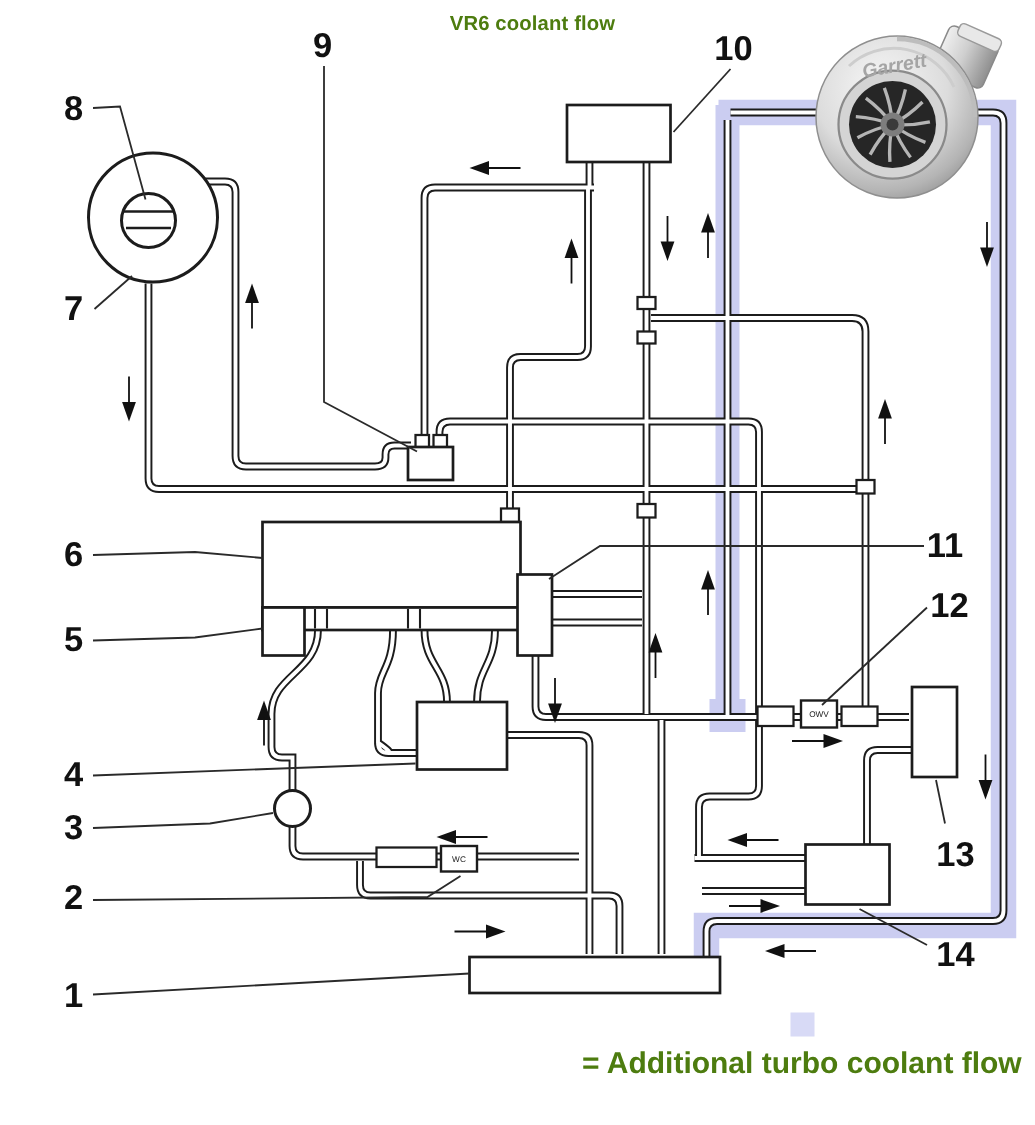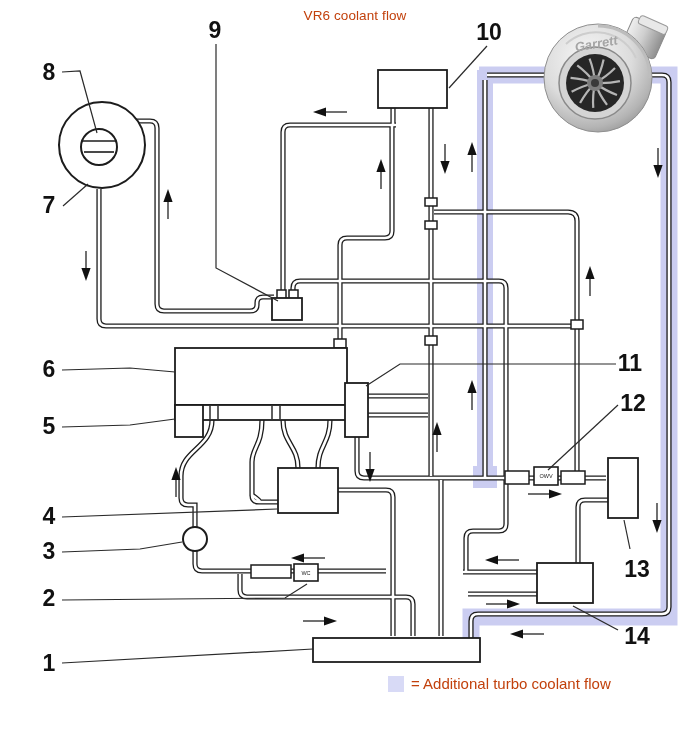--- a/index.html
+++ b/index.html
@@ -1,24 +1,24 @@
 <!DOCTYPE html>
 <html><head>
 <meta charset="utf-8">
 <style>
   html,body{margin:0;padding:0;background:#ffffff;}
   body{width:690px;height:750px;position:relative;overflow:hidden;
        font-family:"Liberation Sans", sans-serif;}
   #stage{position:absolute;left:0;top:0;width:690px;height:750px;}
   #diagram-svg{position:absolute;left:0;top:0;}
-  .overlay{position:absolute;color:#c2410c;}
+  .overlay{position:absolute;color:#4d7c0f;font-weight:bold;}
   #title{left:270px;top:8px;width:170px;text-align:center;
          font-size:13.5px;letter-spacing:.1px;}
   #legend{left:388px;top:675px;display:flex;align-items:center;gap:7px;
-          font-size:15px;}
+          font-size:20px;flex-direction:column;}
   #legend .swatch{display:inline-block;width:16px;height:16px;}
 </style>
 </head>
 <body>
 
 <div id="stage">
   <svg id="diagram-svg" width="690" height="750" viewBox="0 0 690 750" xmlns="http://www.w3.org/2000/svg">
     <defs>
       <radialGradient id="turboBody" cx="40%" cy="32%" r="75%">
         <stop offset="0%" stop-color="#f7f7f7"></stop>

